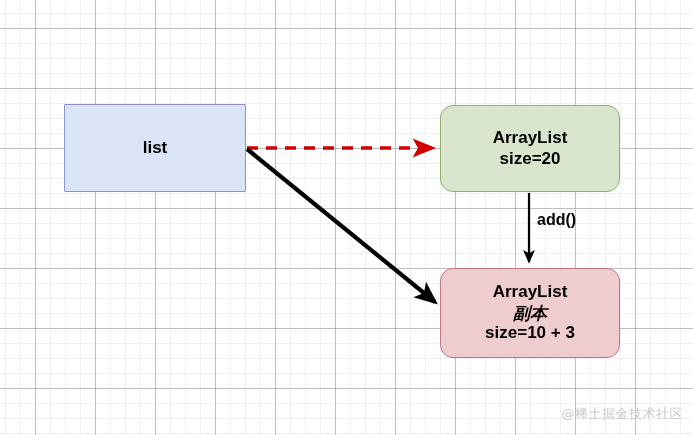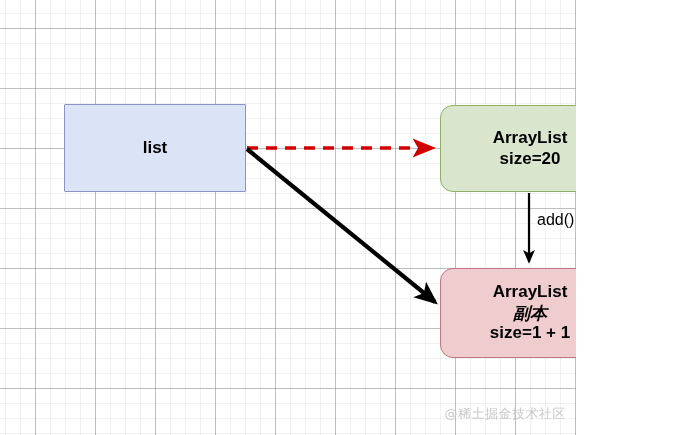--- a/index.html
+++ b/index.html
@@ -2,21 +2,21 @@
 <html><head>
 <meta charset="utf-8">
 <style>
   html, body {
     margin: 0;
     padding: 0;
     background: #ffffff;
   }
   #canvas {
     position: relative;
-    width: 576px;
+    width: 693px;
     height: 435px;
     overflow: hidden;
     background-color: #ffffff;
     background-image:
       linear-gradient(to right, rgba(150,150,150,0.55) 1px, transparent 1px),
       linear-gradient(to bottom, rgba(150,150,150,0.55) 1px, transparent 1px),
       linear-gradient(to right, rgba(170,170,170,0.16) 1px, transparent 1px),
       linear-gradient(to bottom, rgba(170,170,170,0.16) 1px, transparent 1px);
     background-size:
       60px 60px,
@@ -86,21 +86,21 @@
     font-size: 17px;
   }
 
   .node-line { display: block; white-space: nowrap; }
   .node-line.cjk { font-family: "DejaVu Sans", "Liberation Sans", sans-serif; font-style: italic; }
 
   .edge-label {
     position: absolute;
     font-family: "Liberation Sans", "DejaVu Sans", sans-serif;
     font-size: 16px;
-    font-weight: normal;
+    font-weight: bold;
     color: #000000;
     white-space: nowrap;
   }
   .label-add {
     left: 537px;
     top: 211px;
   }
 
   .watermark {
     position: absolute;
@@ -143,20 +143,20 @@
   </div>
 
   <div class="node node-arraylist">
     <span class="node-line">ArrayList</span>
     <span class="node-line">size=20</span>
   </div>
 
   <div class="node node-copy">
     <span class="node-line">ArrayList</span>
     <span class="node-line cjk">副本</span>
-    <span class="node-line">size=1 + 1</span>
+    <span class="node-line">size=10 + 3</span>
   </div>
 
   <div class="edge-label label-add">add()</div>
 
   <div class="watermark">@稀土掘金技术社区</div>
 
 </div>
 
 </body></html>

